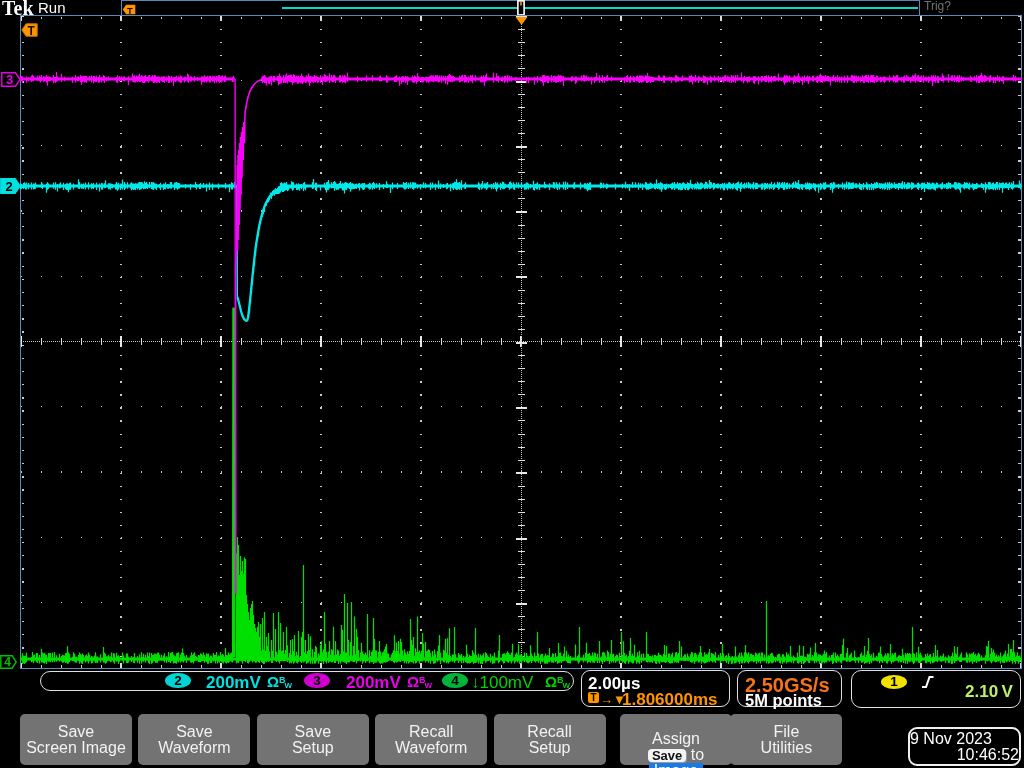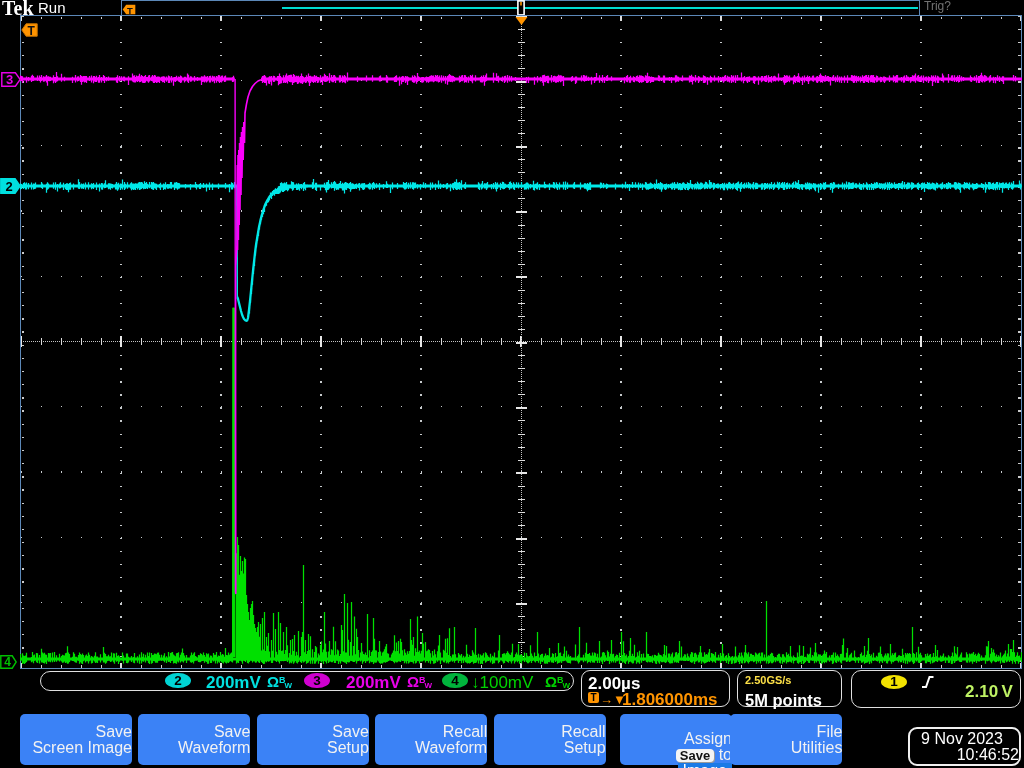--- a/index.html
+++ b/index.html
@@ -1,18 +1,18 @@
 <!DOCTYPE html>
 <html><head><meta charset="utf-8"><style>
 *{margin:0;padding:0;box-sizing:border-box}
 html,body{width:1024px;height:768px;background:#000;overflow:hidden;font-family:"Liberation Sans",sans-serif}
 .abs{position:absolute}
 .bar{position:absolute;background:#000;border:1.5px solid #e0e0e0;border-radius:10px}
 .ell{position:absolute;border-radius:50%;text-align:center;font-weight:bold;color:#000}
-.btn{position:absolute;top:714px;width:112px;height:51px;background:#3b82f6;border-radius:5px;color:#f2f2f2;font-size:16px;text-align:right;line-height:15.5px;padding-top:10px}
+.btn{position:absolute;top:714px;width:112px;height:51px;background:#737373;border-radius:5px;color:#f2f2f2;font-size:16px;text-align:center;line-height:15.5px;padding-top:10px}
 </style></head>
 <body>
 <div class="abs" style="left:2px;top:-3px;color:#fff;font-family:'Liberation Serif',serif;font-weight:bold;font-size:20px">Tek</div>
 <div class="abs" style="left:38px;top:-1px;color:#fff;font-size:15px">Run</div>
 <div class="abs" style="left:924px;top:-1px;color:#737373;font-size:12px">Trig?</div>
 
 <div class="abs" style="left:121px;top:0;width:799px;height:16px;border:1px solid #5c88b8;background:#000"></div>
 <div class="abs" style="left:282px;top:7px;width:636px;height:1.6px;background:#00dcd2"></div>
 <svg class="abs" style="left:122px;top:3.5px" width="14" height="11" viewBox="0 0 14 11">
     <path d="M13.3 0.7 V10.3 H4.2 L0.7 5.5 L4.2 0.7 Z" fill="#ff9400"></path>
@@ -101,35 +101,35 @@
 </div>
 
 <div class="bar" style="left:581px;top:670px;width:149px;height:37px;border-radius:9px">
 <div class="abs" style="left:6px;top:2.5px;color:#fff;font-size:17px;font-weight:bold">2.00µs</div>
 <div class="abs" style="left:6px;top:21px;width:11px;height:11px;background:#ff9400;border-radius:2px;color:#000;font-size:10px;font-weight:bold;text-align:center;line-height:11px">T</div>
 <div class="abs" style="left:18px;top:20.5px;color:#ff9400;font-size:13px;font-weight:bold">→▼</div>
 <div class="abs" style="left:40px;top:18.5px;color:#ff9400;font-size:17px;font-weight:bold">1.806000ms</div>
 </div>
 
 <div class="bar" style="left:737px;top:670px;width:105px;height:37px;border-radius:9px">
-<div class="abs" style="left:7px;top:2.5px;color:#fde047;font-size:11px;font-weight:bold">2.50GS/s</div>
+<div class="abs" style="left:7px;top:2.5px;color:#f97316;font-size:20px;font-weight:bold">2.50GS/s</div>
 <div class="abs" style="left:7px;top:19.5px;color:#fff;font-size:16.5px;font-weight:bold">5M points</div>
 </div>
 
 <div class="bar" style="left:851px;top:670px;width:170px;height:38px;border-radius:10px">
 <div class="ell" style="left:29px;top:4px;width:26px;height:14px;background:#f2e200;font-size:13.5px;line-height:14px">1</div>
 <svg class="abs" style="left:69px;top:4px" width="14" height="14" viewBox="0 0 14 14">
       <path d="M1 12 H5 L8.5 2 H12.5" stroke="#fff" stroke-width="2" fill="none"></path>
     </svg>
 <div class="abs" style="left:113px;top:11px;color:#bef264;font-size:17px;font-weight:bold">2.10 V</div>
 </div>
 
 <div class="btn" style="left:20px">Save<br>Screen Image</div>
 <div class="btn" style="left:138.4px">Save<br>Waveform</div>
 <div class="btn" style="left:256.8px">Save<br>Setup</div>
 <div class="btn" style="left:375.2px">Recall<br>Waveform</div>
 <div class="btn" style="left:493.6px">Recall<br>Setup</div>
 <div class="btn" style="left:620px;padding-top:17px;line-height:16px">Assign<br><span style="display:inline-block;background:#f4f4f4;color:#111;font-size:13px;font-weight:bold;border-radius:4px;padding:0 4px;line-height:13px;box-shadow:1px 1px 0 #9a9a9a">Save</span> to<br><span style="display:inline-block;background:#1b7ae6;color:#fff;padding:0 5px 1px 5px">Image</span></div>
 <div class="btn" style="left:730.4px">File<br>Utilities</div>
 
 <div class="abs" style="left:908px;top:727px;width:113px;height:39px;border:2px solid #f0f0f0;border-radius:9px;background:#000;color:#fff;font-size:16px">
-<div style="text-align:center;padding:2px 5px 0 0;line-height:15px">9 Nov 2023</div>
+<div style="text-align:left;padding:2px 5px 0 0;line-height:15px">9 Nov 2023</div>
 <div style="text-align:right;padding:1px 0 0 6px;line-height:15px">10:46:52</div>
 </div>
 </body></html>

